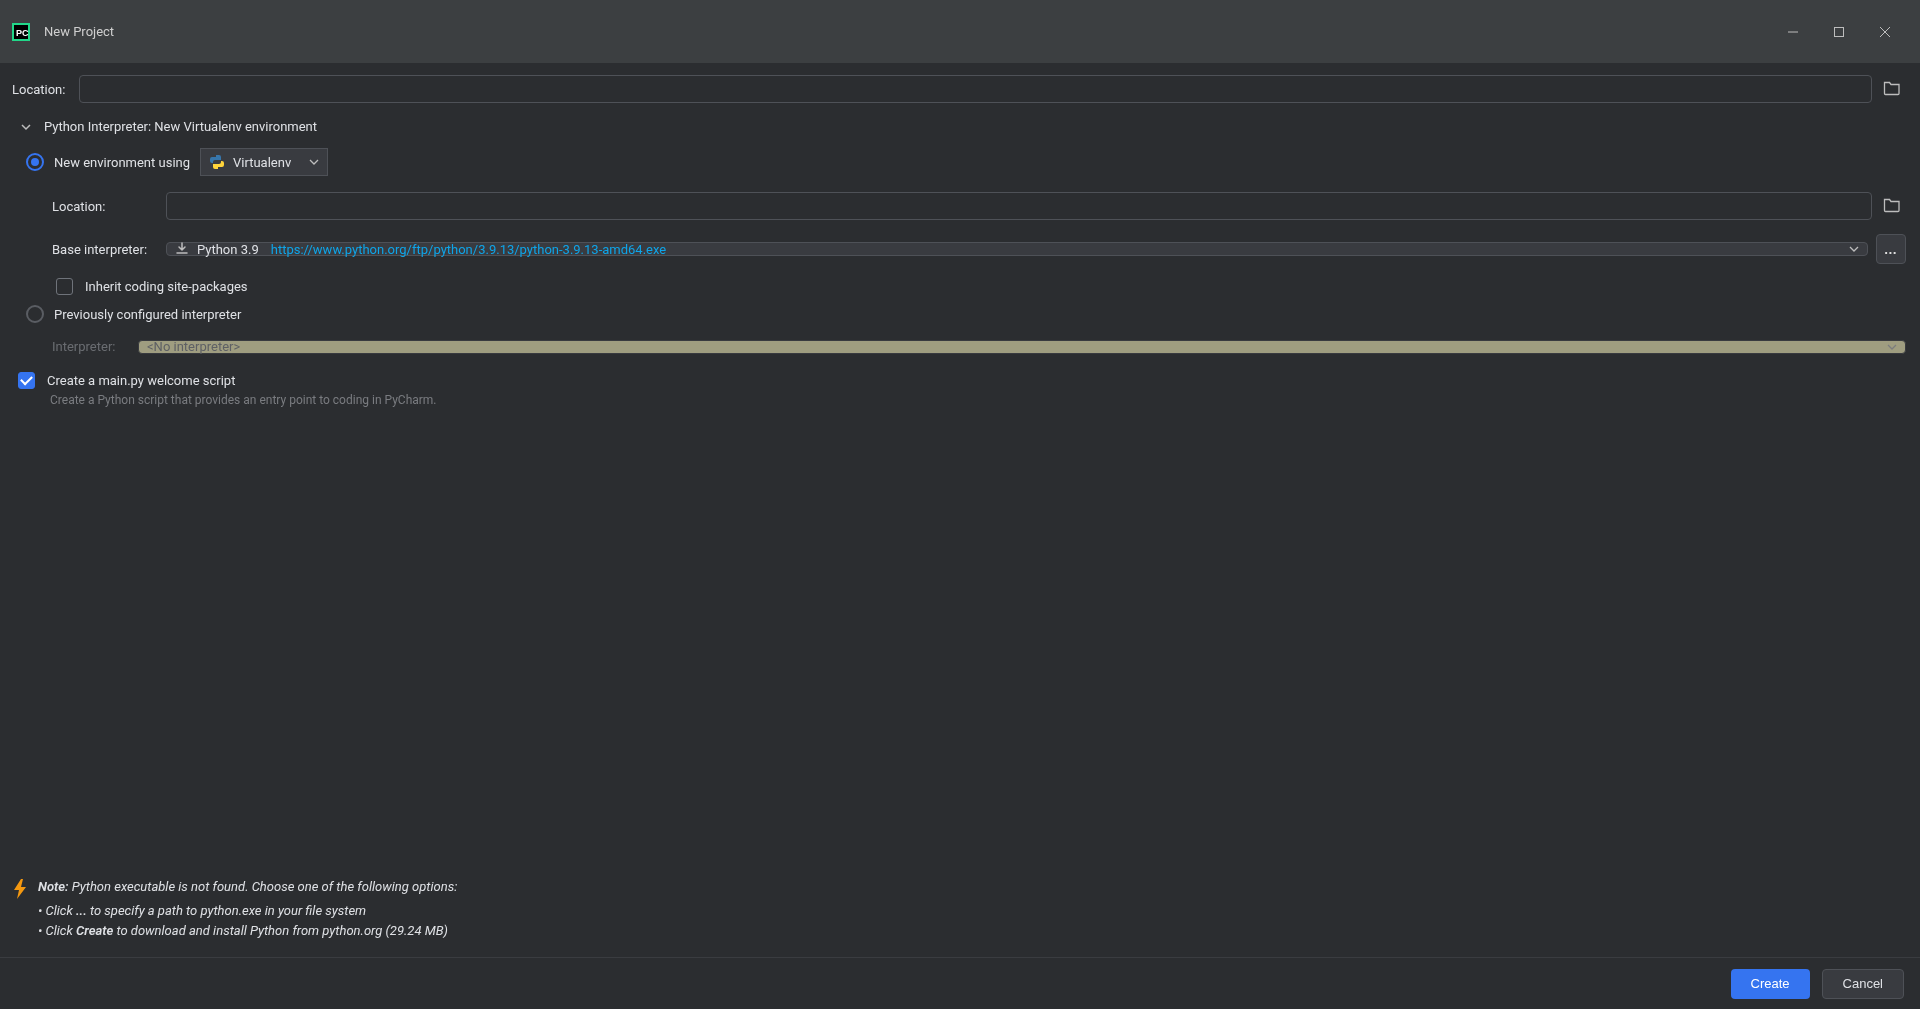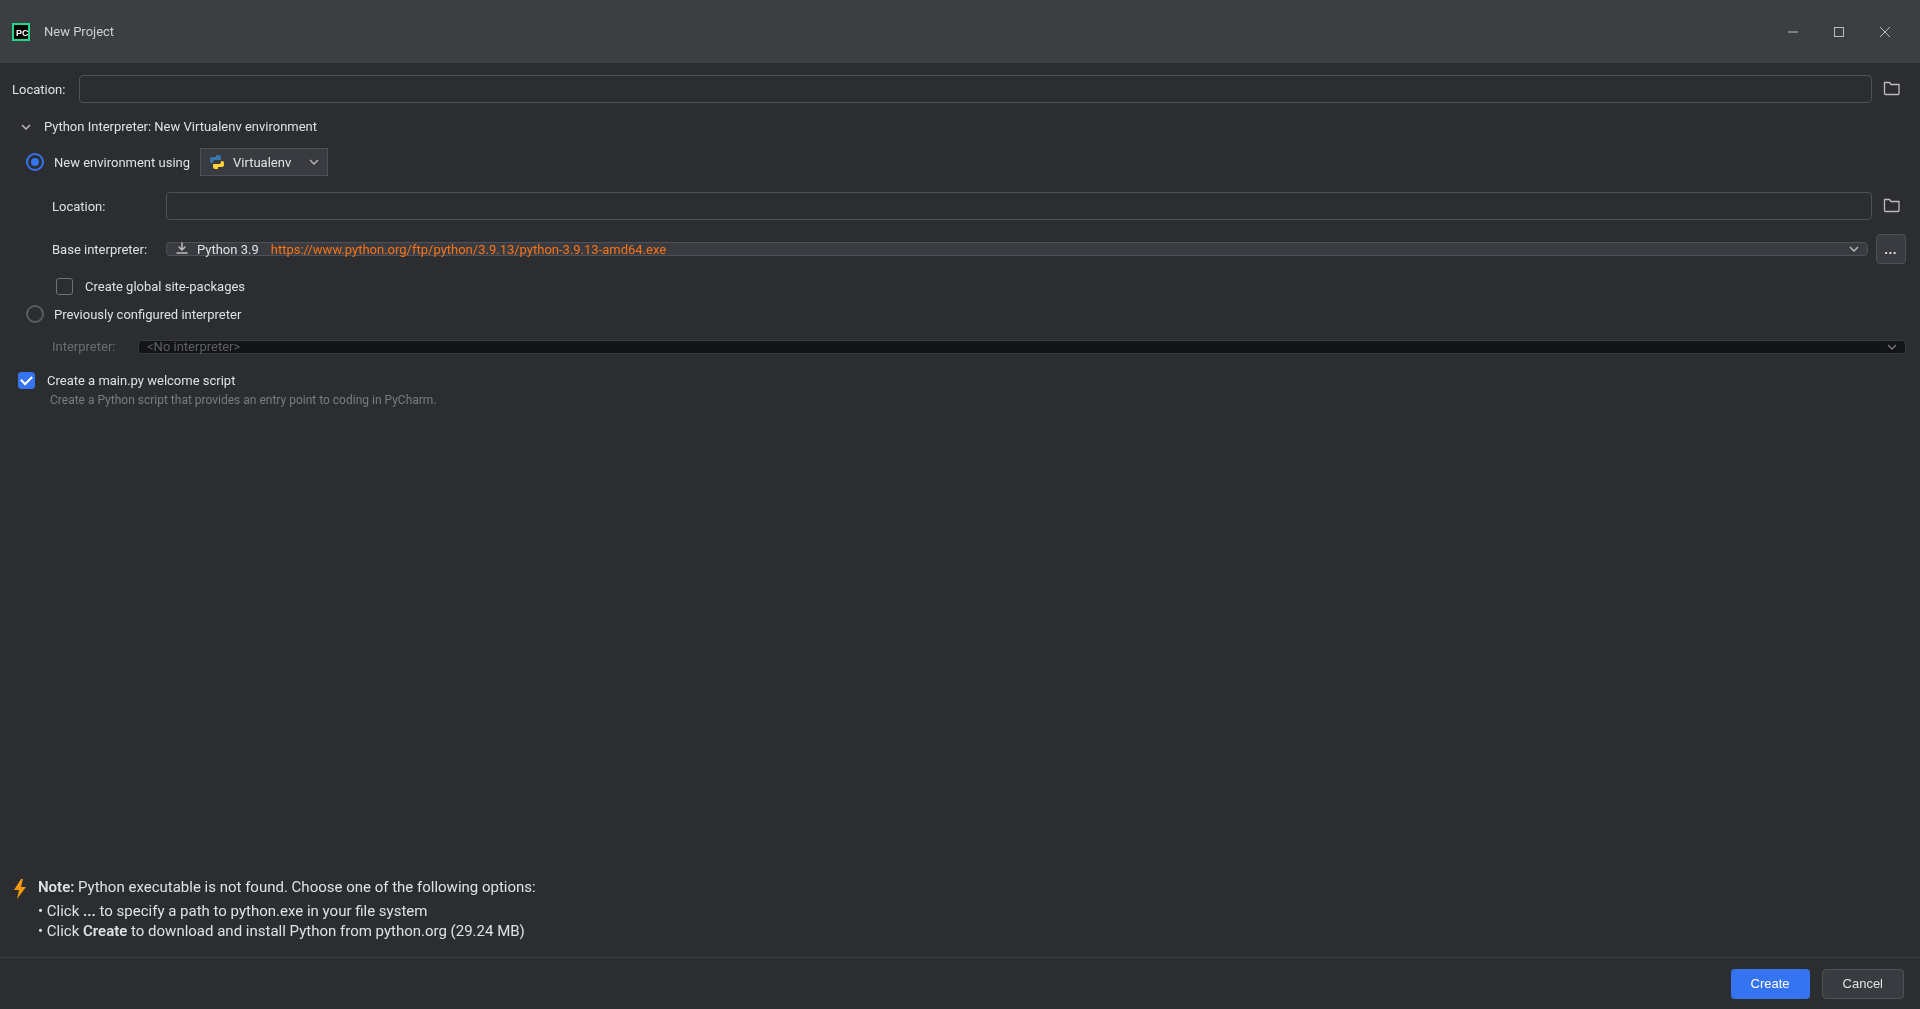--- a/index.html
+++ b/index.html
@@ -114,21 +114,21 @@
   .indent-block { margin-left: 40px; }
 
   .input-row { display: flex; align-items: center; margin-bottom: 14px; }
   .input-row .form-label { width: 114px; color: #dfe1e5; font-size: 13px; }
   .input-row .combo-interpreter {
     flex:1; height:14px; background:#393b40; border:1px solid #4e5157; border-radius:4px;
     display:flex; align-items:center; padding: 0 8px; gap:8px; cursor:pointer;
   }
   .combo-interpreter .dl-icon { display:flex; color:#bdbdbd; }
   .combo-interpreter .pver { color:#dfe1e5; font-size:13px; }
-  .combo-interpreter .purl { color:#f97316; font-size:13px; margin-left:4px; flex:1; white-space:nowrap; overflow:hidden; text-overflow:ellipsis; }
+  .combo-interpreter .purl { color:#0ea5e9; font-size:13px; margin-left:4px; flex:1; white-space:nowrap; overflow:hidden; text-overflow:ellipsis; }
   .combo-interpreter .combo-chev { color:#bdbdbd; display:flex; }
   .dots-btn {
     width: 30px; height: 30px; margin-left: 8px;
     border: 1px solid #4e5157; border-radius: 4px;
     background: #393b40; color: #dfdfdf;
     display:flex; align-items:center; justify-content:center;
     cursor:pointer; font-weight:600; letter-spacing:1px;
   }
 
   
@@ -140,35 +140,35 @@
   }
   .checkbox.checked { background:#3574f0; border-color:#3574f0; }
   .checkbox.checked::after {
     content: ""; width: 5px; height: 9px;
     border: solid #fff; border-width: 0 2px 2px 0;
     transform: rotate(45deg) translate(-1px,-1px);
   }
 
   .disabled-row { opacity: 0.55; }
   .disabled-row .form-label { color: #9da0a6; }
-  .disabled-row .combo-interpreter { background:#000000; border-color:#43464c; cursor:default; }
+  .disabled-row .combo-interpreter { background:#fef9c3; border-color:#43464c; cursor:default; }
   .disabled-row .combo-interpreter .pver { color:#888a8f; }
 
   .hint { color:#7a7c80; font-size:12px; margin: 0 0 0 32px; }
 
   .welcome-block { margin: 4px 0 17px 6px; }
 
   
   .note-block {
     margin-top: auto;
     padding: 0 0 16px 0;
     display:flex; gap: 10px; align-items:flex-start;
   }
   .bolt { color:#f49810; display:flex; margin-top:2px; }
-  .note-text { color:#dfe1e5; font-size:15px; line-height:20px; }
+  .note-text { color:#dfe1e5; font-size:13px; line-height:20px;font-style:italic; }
   .note-text .bold { font-weight:600; }
   .note-text ul { list-style:none; padding:0; margin: 4px 0 0 0; }
   .note-text ul li::before { content:"• "; color:#dfe1e5; }
 
   
   .button-bar {
     height: 52px;
     border-top: 1px solid #3a3c40;
     display:flex; align-items:center; justify-content:flex-end;
     padding: 0 16px; gap: 12px; flex-shrink:0;
@@ -286,21 +286,21 @@
             </svg>
         </span>
       </div>
       <button class="dots-btn">
         <span>…</span>
       </button>
     </div>
 
     <div class="check-row">
       <div class="checkbox"></div>
-      <span>Create global site-packages</span>
+      <span>Inherit coding site-packages</span>
     </div>
   </div>
 
   <div class="radio-row">
     <div class="radio"></div>
     <span>Previously configured interpreter</span>
   </div>
 
   <div class="indent-block disabled-row">
     <div class="input-row">

